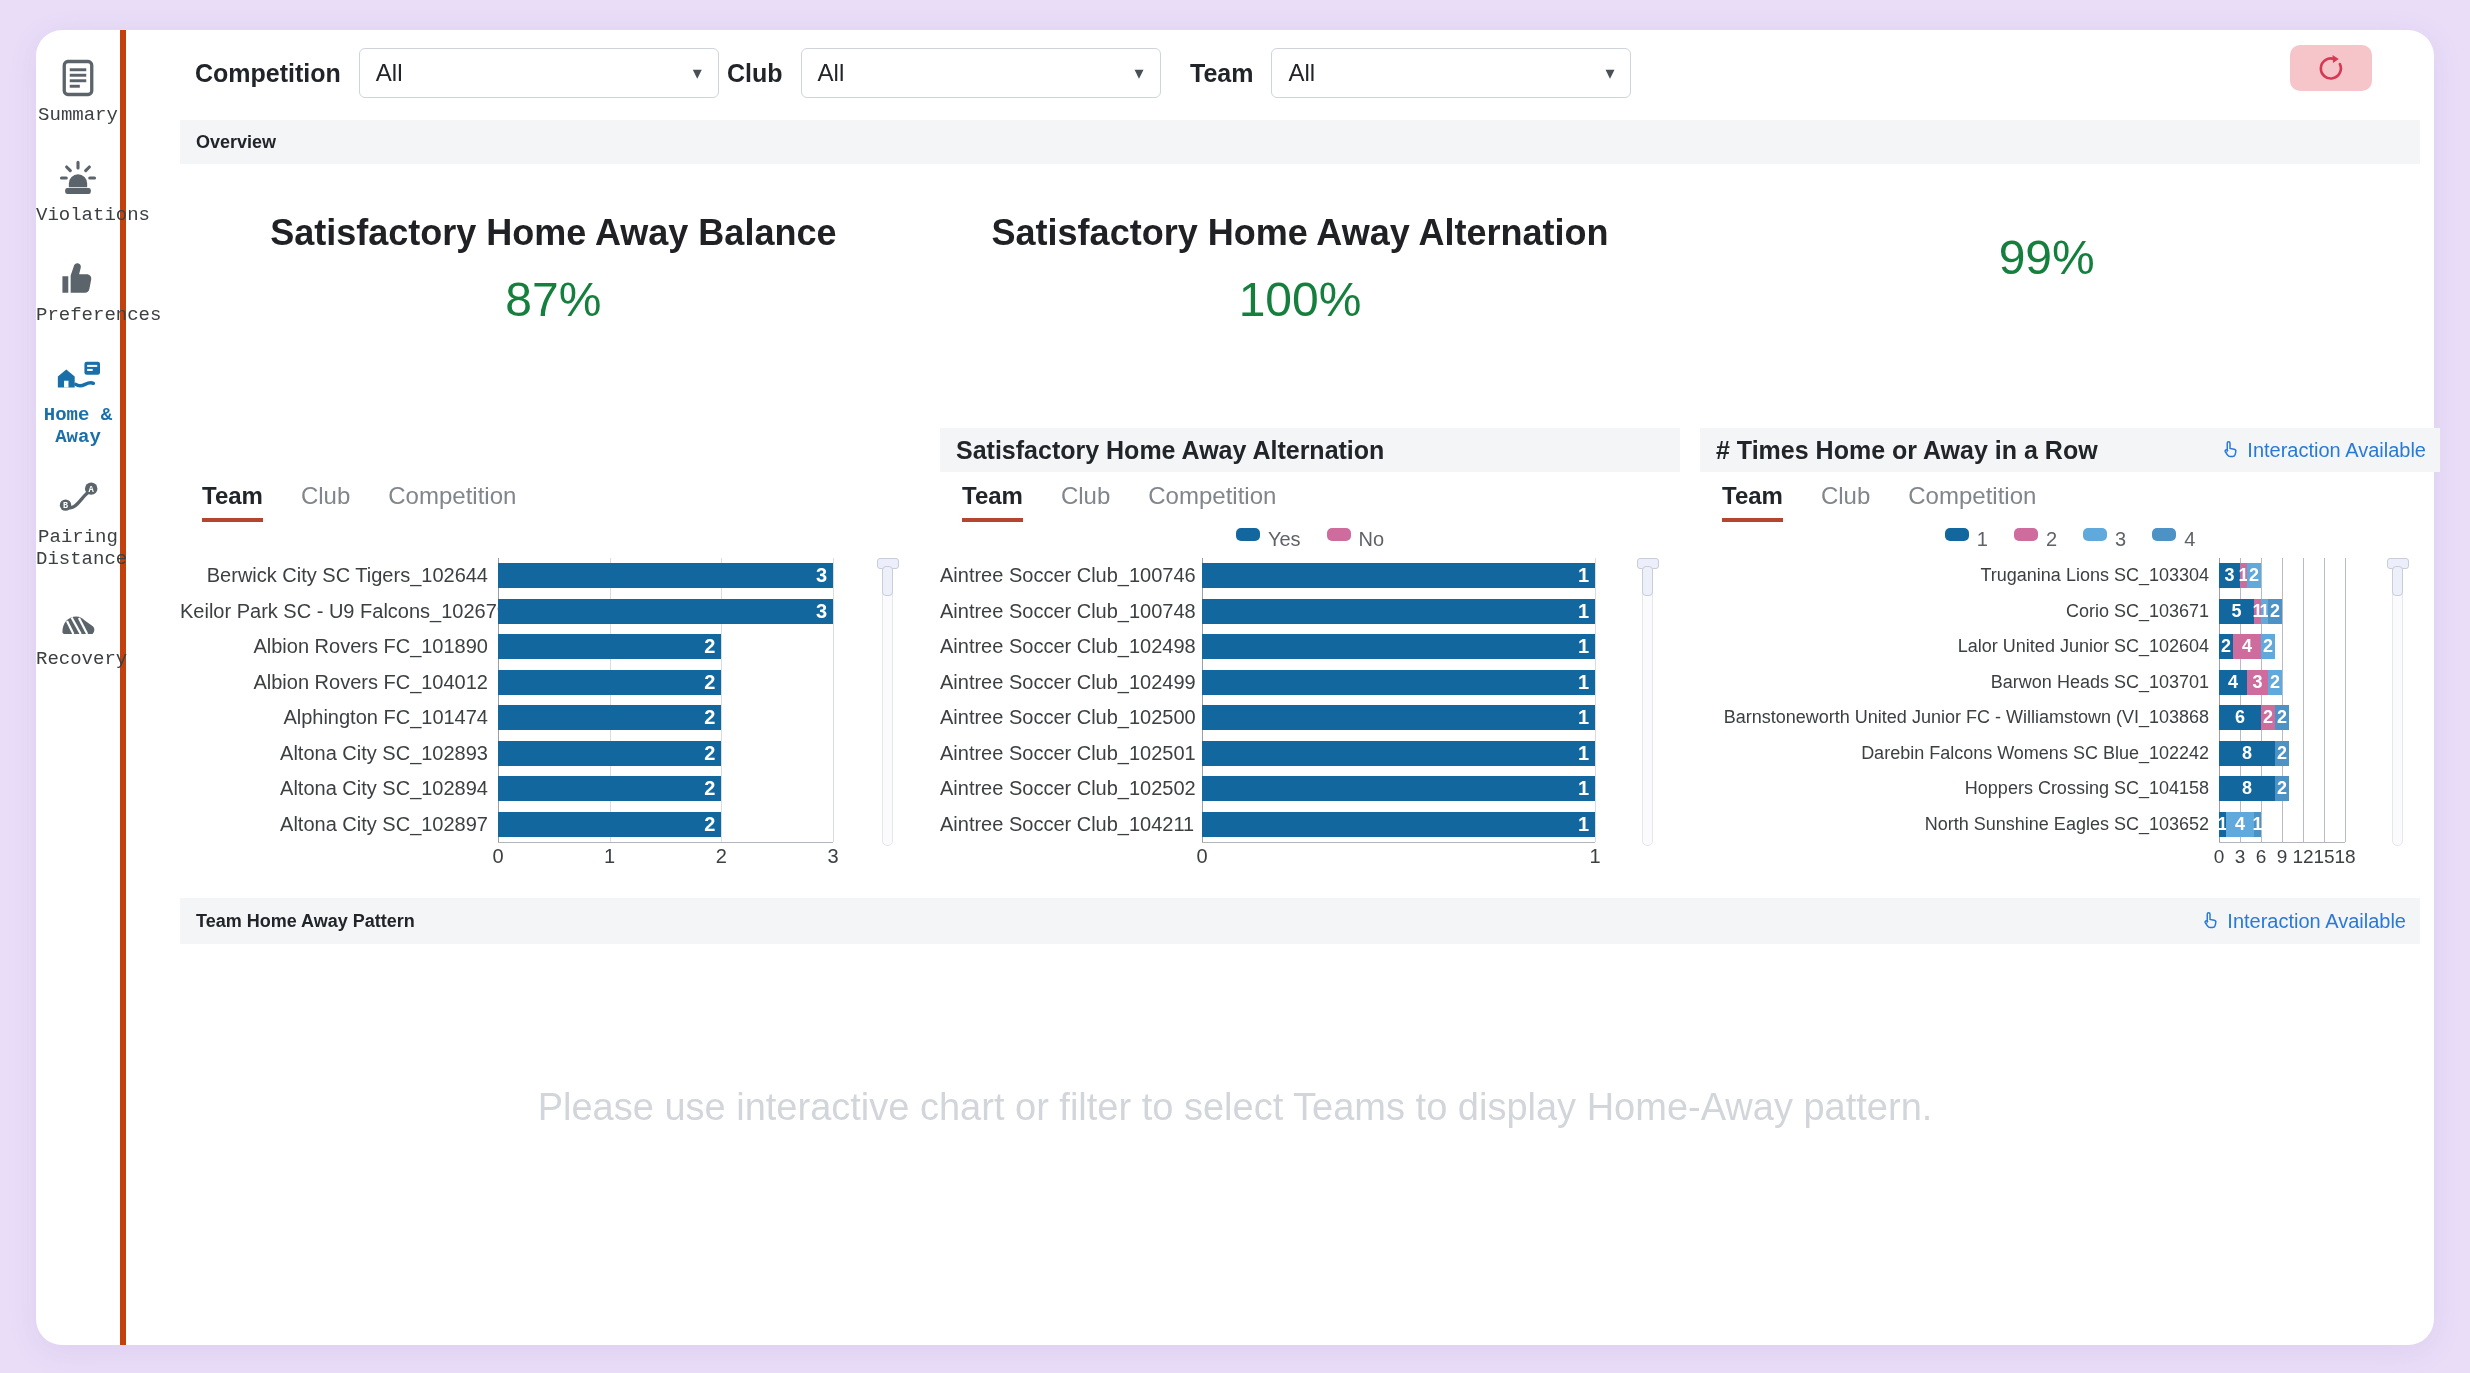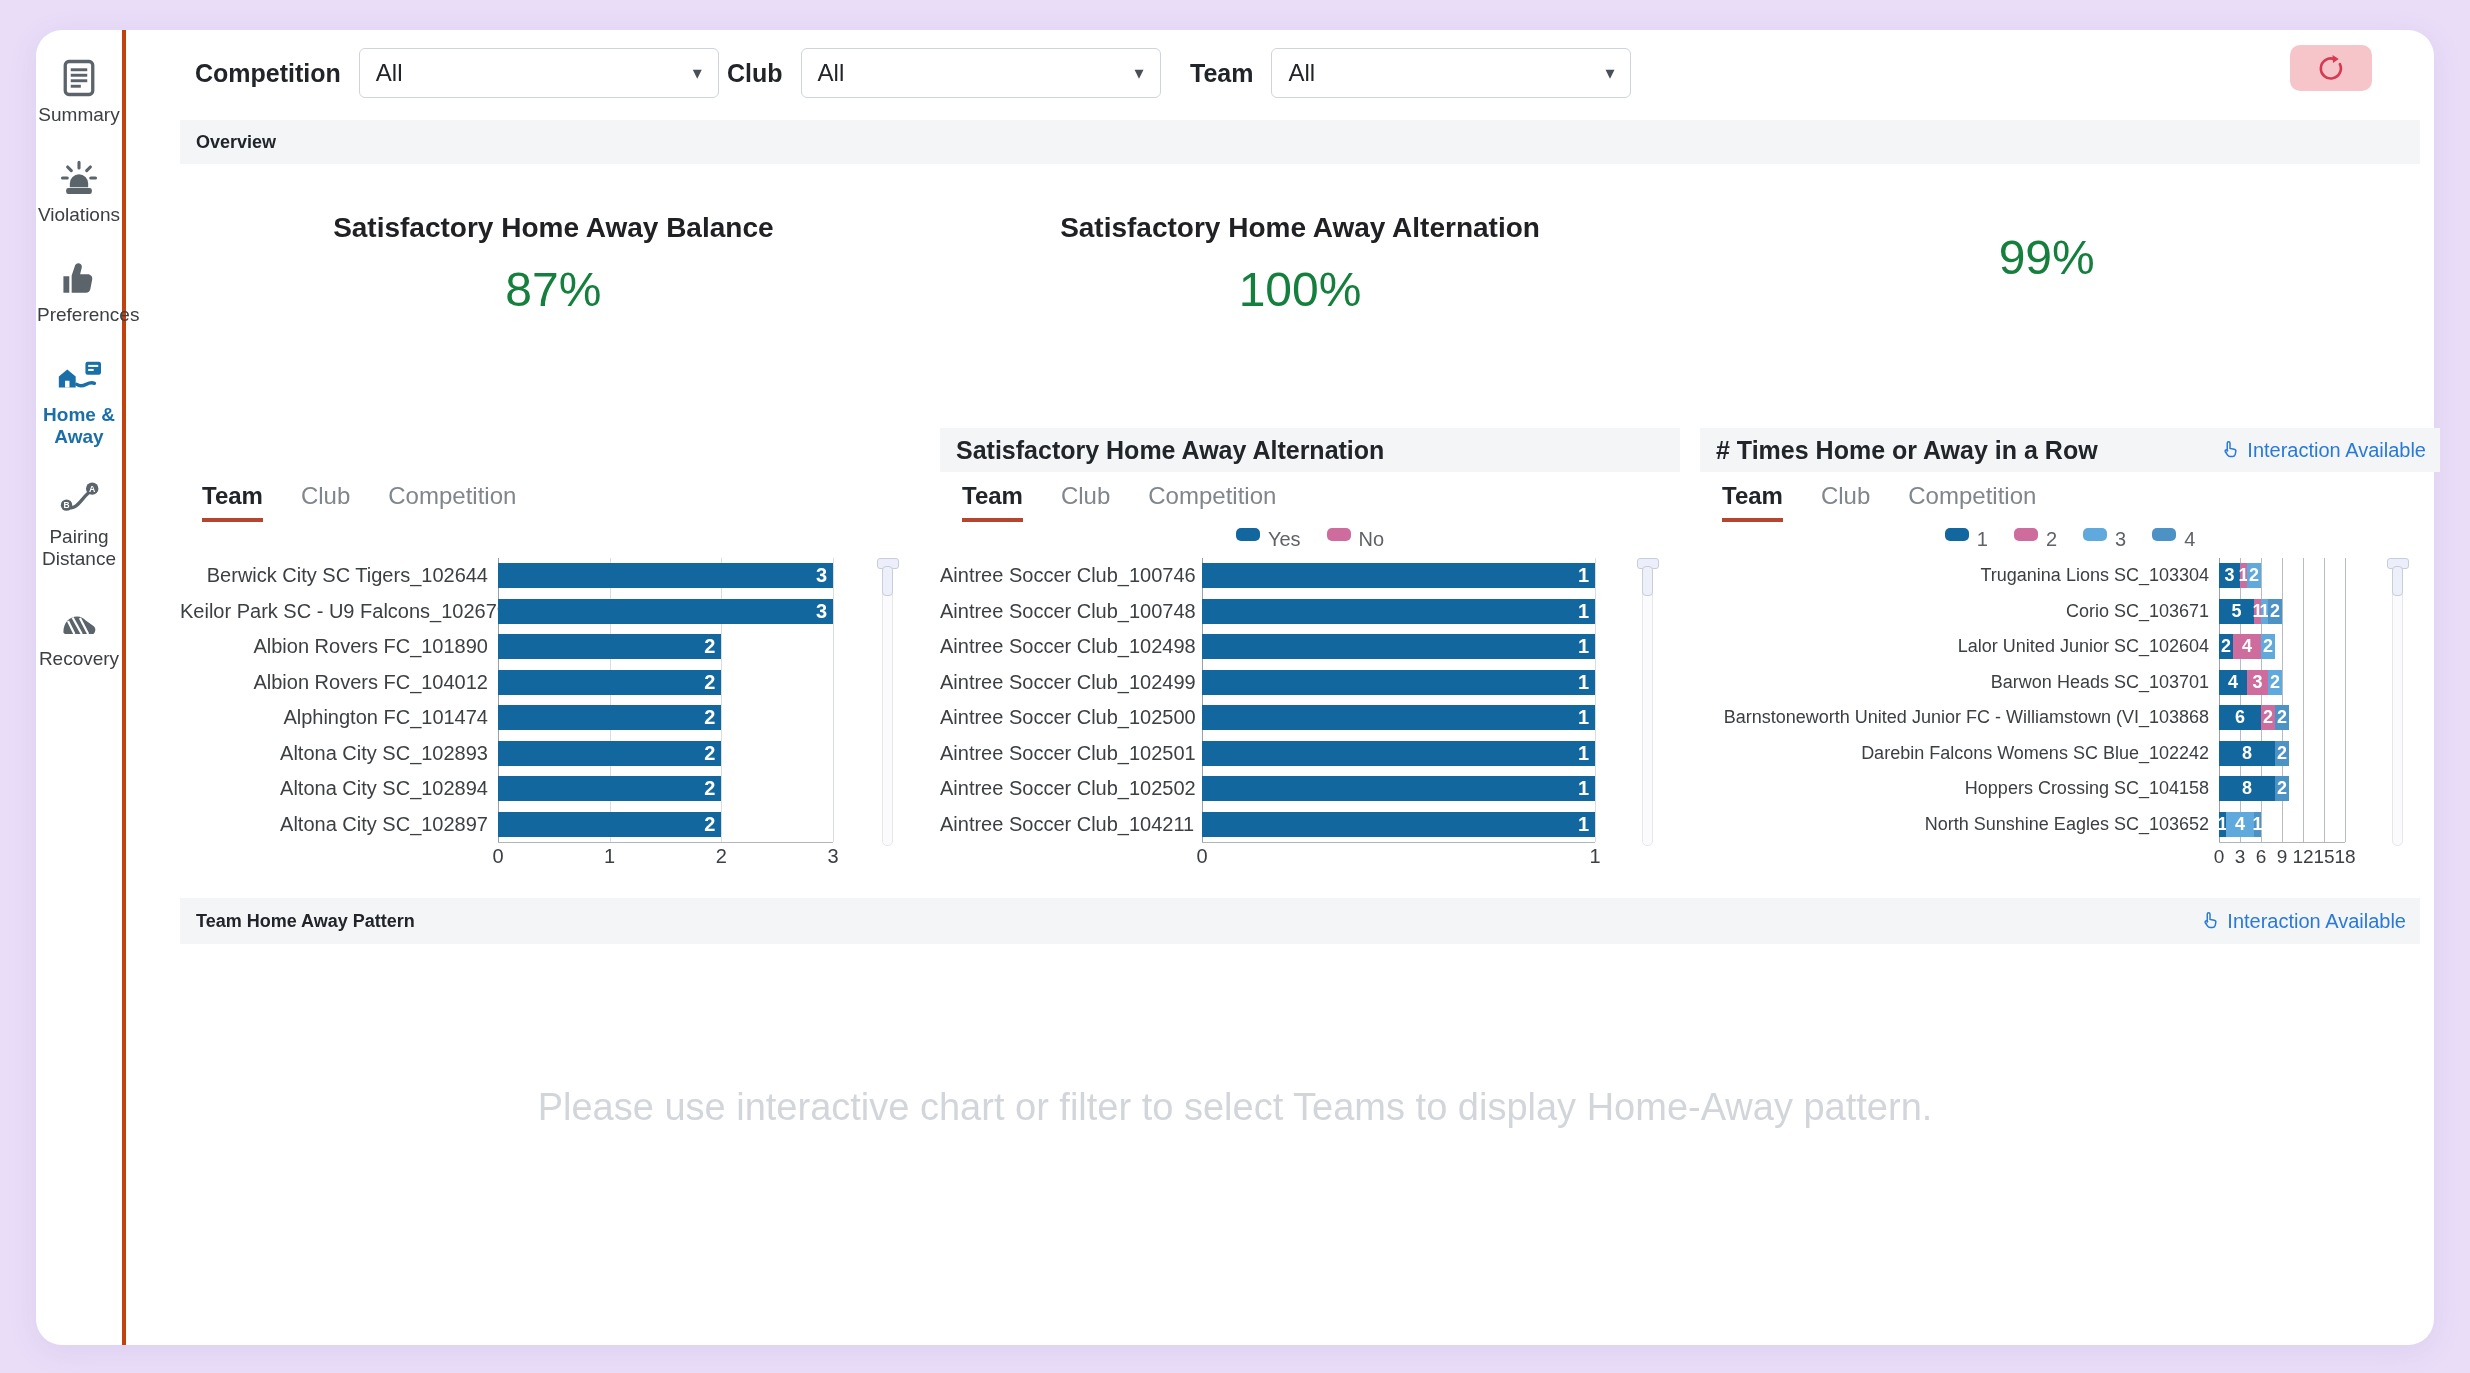--- a/index.html
+++ b/index.html
@@ -10,23 +10,23 @@
     color:#212529;
   }
   .app-panel{
     position:absolute;left:36px;top:30px;width:2398px;height:1315px;
     background:#ffffff;border-radius:26px;
     box-shadow:0 6px 30px rgba(120,90,170,0.10);
   }
   
   .sidebar{
     position:absolute;left:0;top:0;bottom:0;width:90px;
-    border-right:4px solid #c2410c;
+    border-right:6px solid #c2410c;
     display:flex;flex-direction:column;align-items:center;
-    padding-top:26px;box-sizing:border-box;
+    padding-top:26px;box-sizing:border-box;font-family:Liberation Mono, monospace;
   }
   .side-item{width:100%;text-align:center;margin-bottom:30px;color:#5b646b;cursor:pointer;}
   .side-item .icn{display:block;margin:0 auto 4px auto;}
   .side-label{display:block;font-size:19px;line-height:22px;color:#3c4043;width:84px;margin:0 auto;}
   .side-item.active{color:#1b6fa9;}
   .side-item.active .side-label{color:#1b6fa9;font-weight:bold;}
   
   .filter-group{position:absolute;top:18px;height:50px;display:flex;align-items:center;gap:18px;}
   .filter-label{font-size:25px;font-weight:bold;color:#212529;}
   .select{
@@ -38,21 +38,21 @@
   .refresh-btn{
     position:absolute;left:2254px;top:15px;width:82px;height:46px;border-radius:10px;
     background:#f6c5ca;display:flex;align-items:center;justify-content:center;cursor:pointer;border:none;
   }
   
   .band{position:absolute;background:#f4f5f7;display:flex;align-items:center;justify-content:space-between;box-sizing:border-box;}
   .overview-band{left:144px;top:90px;width:2240px;height:44px;padding:0 16px;}
   .band-title{font-size:18px;font-weight:bold;color:#212529;}
   .kpi-row{position:absolute;left:144px;top:182px;width:2240px;display:flex;}
   .kpi{flex:1;text-align:center;}
-  .kpi-title{font-size:28px;font-weight:bold;color:#202124;}
+  .kpi-title{font-size:36px;font-weight:bold;color:#202124;}
   .kpi-value{font-size:48px;color:#15803d;margin-top:18px;}
   
   .chart-col{position:absolute;top:0;width:740px;height:880px;}
   .chart-header{position:absolute;left:0;top:398px;width:740px;height:44px;background:#f4f5f7;
     display:flex;align-items:center;justify-content:space-between;padding:0 14px 0 16px;box-sizing:border-box;}
   .chart-title{font-size:25px;font-weight:bold;color:#212529;white-space:nowrap;}
   .interact-link{display:flex;align-items:center;gap:6px;color:#2979d9;font-size:20px;cursor:pointer;white-space:nowrap;}
   .tabs{position:absolute;left:22px;top:452px;display:flex;gap:38px;}
   .tab{font-size:24px;color:#80868b;padding-bottom:8px;cursor:pointer;}
   .tab.active{color:#212529;font-weight:bold;border-bottom:4px solid #b5452f;}

